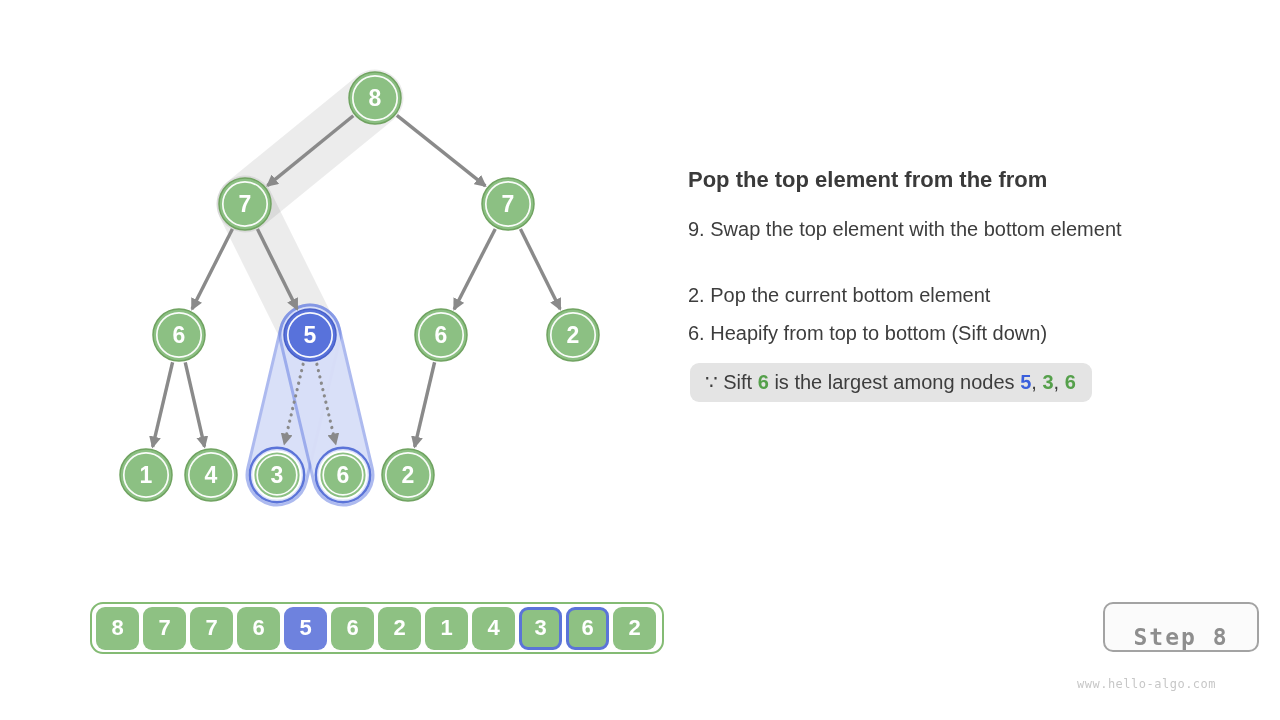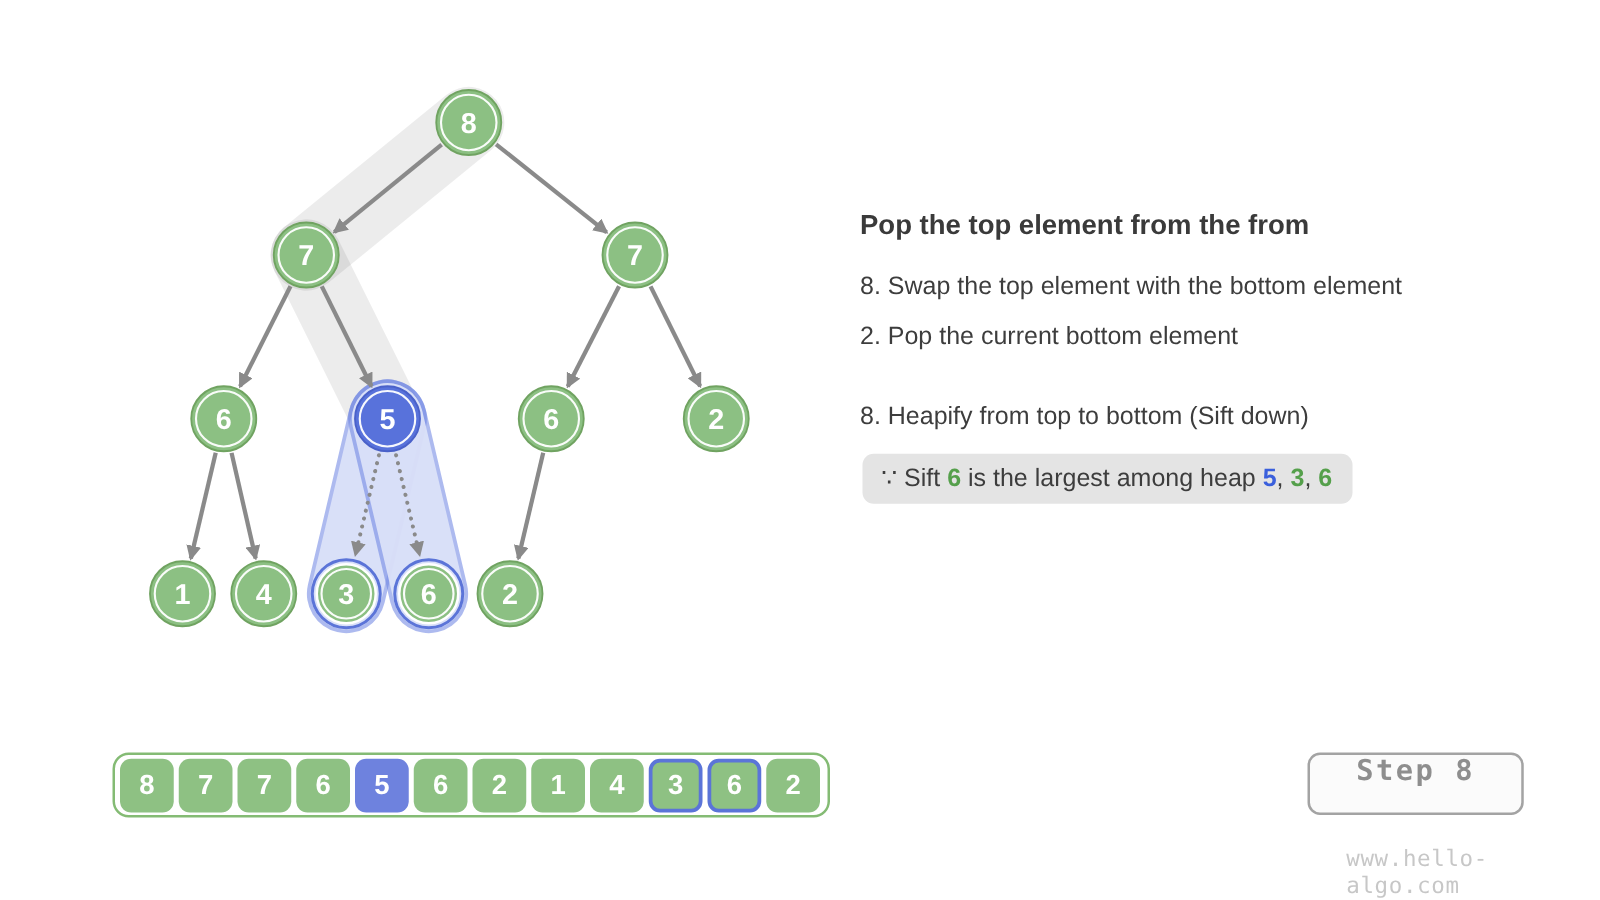--- a/index.html
+++ b/index.html
@@ -13,21 +13,21 @@
   
   .panel-title{
     position:absolute;left:688px;top:167px;
     font-size:22px;font-weight:700;color:#3a3a3a;
   }
   .step-line{
     position:absolute;left:688px;
     font-size:20px;color:#3d3d3d;
   }
   .step-line.s0{top:218px}
-  .step-line.s1{top:258px}
+  .step-line.s1{top:284px}
   .step-line.s2{top:322px}
   .note{
     position:absolute;left:690px;top:363px;
     background:#e4e4e4;border-radius:9px;
     padding:7px 16px 8px 15px;
     font-size:20px;color:#3d3d3d;white-space:nowrap;
   }
   .np-plain{color:#3d3d3d}
   .np-green{color:#55a04b;font-weight:700}
   .np-blue{color:#3a5fdc;font-weight:700}
@@ -42,31 +42,31 @@
   .cell{
     width:43px;height:43px;box-sizing:border-box;border-radius:9px;
     background:#8ec183;color:#ffffff;font-weight:700;font-size:22px;
     display:flex;align-items:center;justify-content:center;flex:none;
   }
   .cell.blue{background:#6e82de}
   .cell.ring{border:3px solid #5b74d8}
 
   
   .step-badge{
-    position:absolute;left:1046px;top:602px;width:173px;height:50px;
+    position:absolute;left:1103px;top:602px;width:156px;height:50px;
     box-sizing:border-box;border:2px solid #a3a3a3;border-radius:10px;
-    background:#fbfbfb;display:flex;align-items:flex-start;justify-content:center;
+    background:#fbfbfb;display:flex;align-items:flex-end;justify-content:center;
     font-family:"DejaVu Sans Mono", monospace;font-weight:700;
     font-size:23px;letter-spacing:2px;color:#8e8e8e;cursor:pointer;
   }
 
   .watermark{
     position:absolute;left:1077px;top:677px;
     font-family:"DejaVu Sans Mono", monospace;
-    font-size:18px;color:#c7c7c7;letter-spacing:0.5px;
+    font-size:12px;color:#c7c7c7;letter-spacing:0.5px;
   }
 </style>
 </head>
 <body>
 
 <svg id="tree-svg" width="1280" height="720" viewBox="0 0 1280 720">
     <defs>
       <marker id="arrow" viewBox="0 0 10 10" refX="8.5" refY="5" markerWidth="12" markerHeight="12" orient="auto" markerUnits="userSpaceOnUse">
         <path d="M0,0L10,5L0,10z" fill="#8a8a8a"></path>
       </marker>
@@ -146,24 +146,24 @@
       <text x="343" y="483" text-anchor="middle" font-family="&quot;Liberation Sans&quot;, sans-serif" font-size="23" font-weight="bold" fill="#ffffff">6</text>
     </g>
     <g>
       <circle cx="408" cy="475" r="26" fill="#8cc083" stroke="#70a361" stroke-width="1.5"></circle>
       <circle cx="408" cy="475" r="22.2" fill="none" stroke="rgba(255,255,255,0.95)" stroke-width="1.7"></circle>
       <text x="408" y="483" text-anchor="middle" font-family="&quot;Liberation Sans&quot;, sans-serif" font-size="23" font-weight="bold" fill="#ffffff">2</text>
     </g>
   </svg>
 
 <div class="panel-title">Pop the top element from the from</div>
-<div class="step-line s0">8. Swap the top element with the bottom element</div>
+<div class="step-line s0">9. Swap the top element with the bottom element</div>
 <div class="step-line s1">2. Pop the current bottom element</div>
-<div class="step-line s2">8. Heapify from top to bottom (Sift down)</div>
-<div class="note" id="note-box"><span class="np-plain">∵ Sift </span><span class="np-green">6</span><span class="np-plain"> is the largest among heap </span><span class="np-blue">5</span><span class="np-plain">, </span><span class="np-green">3</span><span class="np-plain">, </span><span class="np-green">6</span></div>
+<div class="step-line s2">6. Heapify from top to bottom (Sift down)</div>
+<div class="note" id="note-box"><span class="np-plain">∵ Sift </span><span class="np-green">6</span><span class="np-plain"> is the largest among nodes </span><span class="np-blue">5</span><span class="np-plain">, </span><span class="np-green">3</span><span class="np-plain">, </span><span class="np-green">6</span></div>
 
 <div class="array" id="heap-array">
     <div class="cell">8</div>
     <div class="cell">7</div>
     <div class="cell">7</div>
     <div class="cell">6</div>
     <div class="cell blue">5</div>
     <div class="cell">6</div>
     <div class="cell">2</div>
     <div class="cell">1</div>

